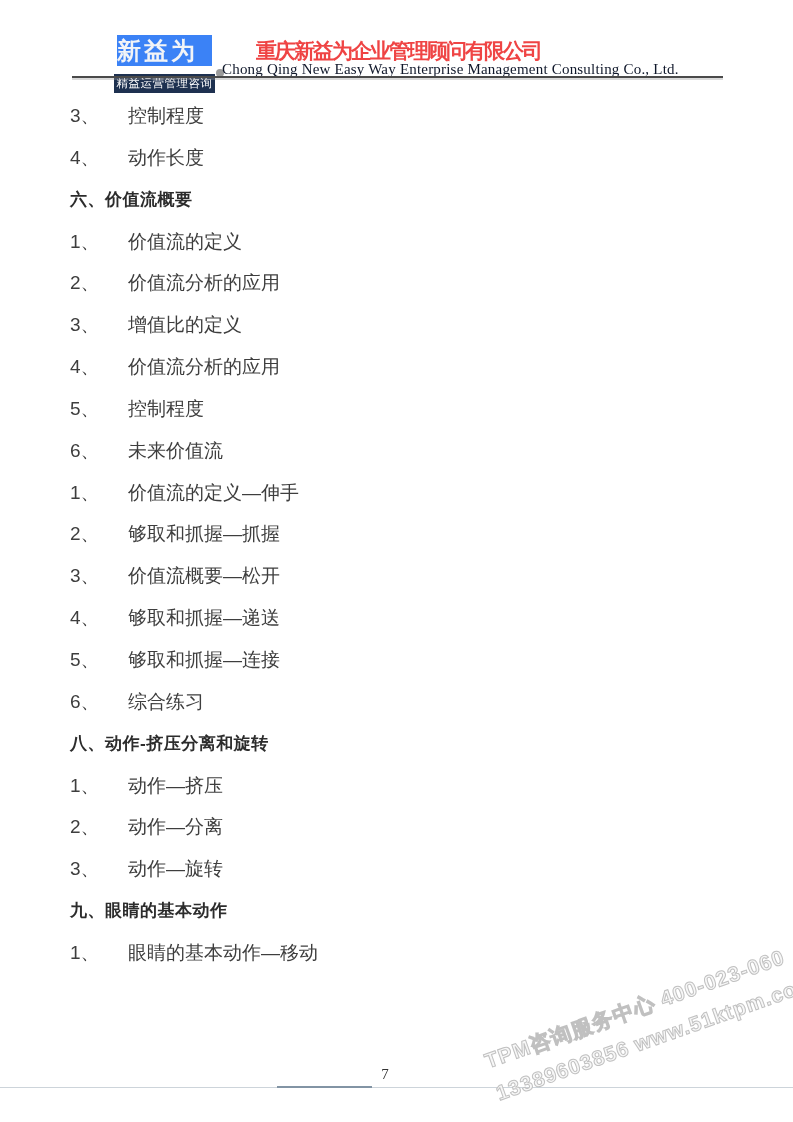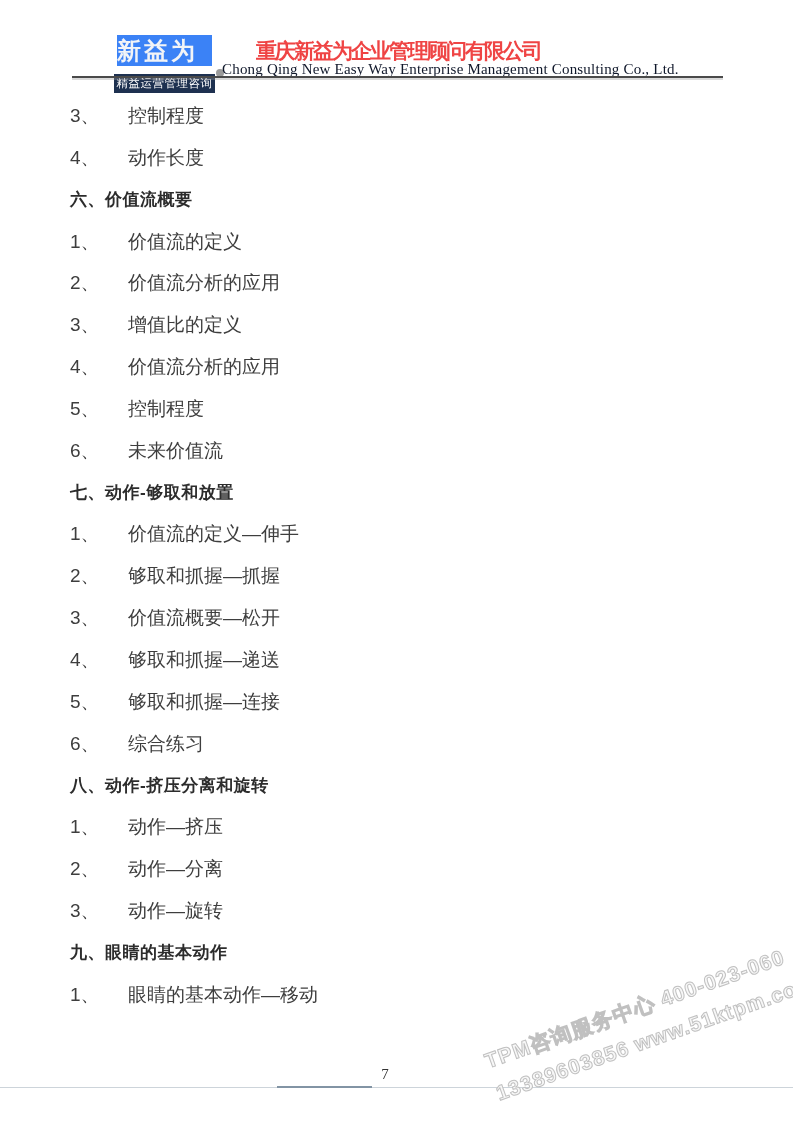--- a/index.html
+++ b/index.html
@@ -120,23 +120,20 @@
     <span class="txt">价值流分析的应用</span>
   </div>
   <div class="row">
     <span class="num">5、</span>
     <span class="txt">控制程度</span>
   </div>
   <div class="row">
     <span class="num">6、</span>
     <span class="txt">未来价值流</span>
   </div>
-  <div class="row heading">
-    <span class="txt">七、动作-够取和放置</span>
-  </div>
   <div class="row">
     <span class="num">1、</span>
     <span class="txt">价值流的定义—伸手</span>
   </div>
   <div class="row">
     <span class="num">2、</span>
     <span class="txt">够取和抓握—抓握</span>
   </div>
   <div class="row">
     <span class="num">3、</span>

